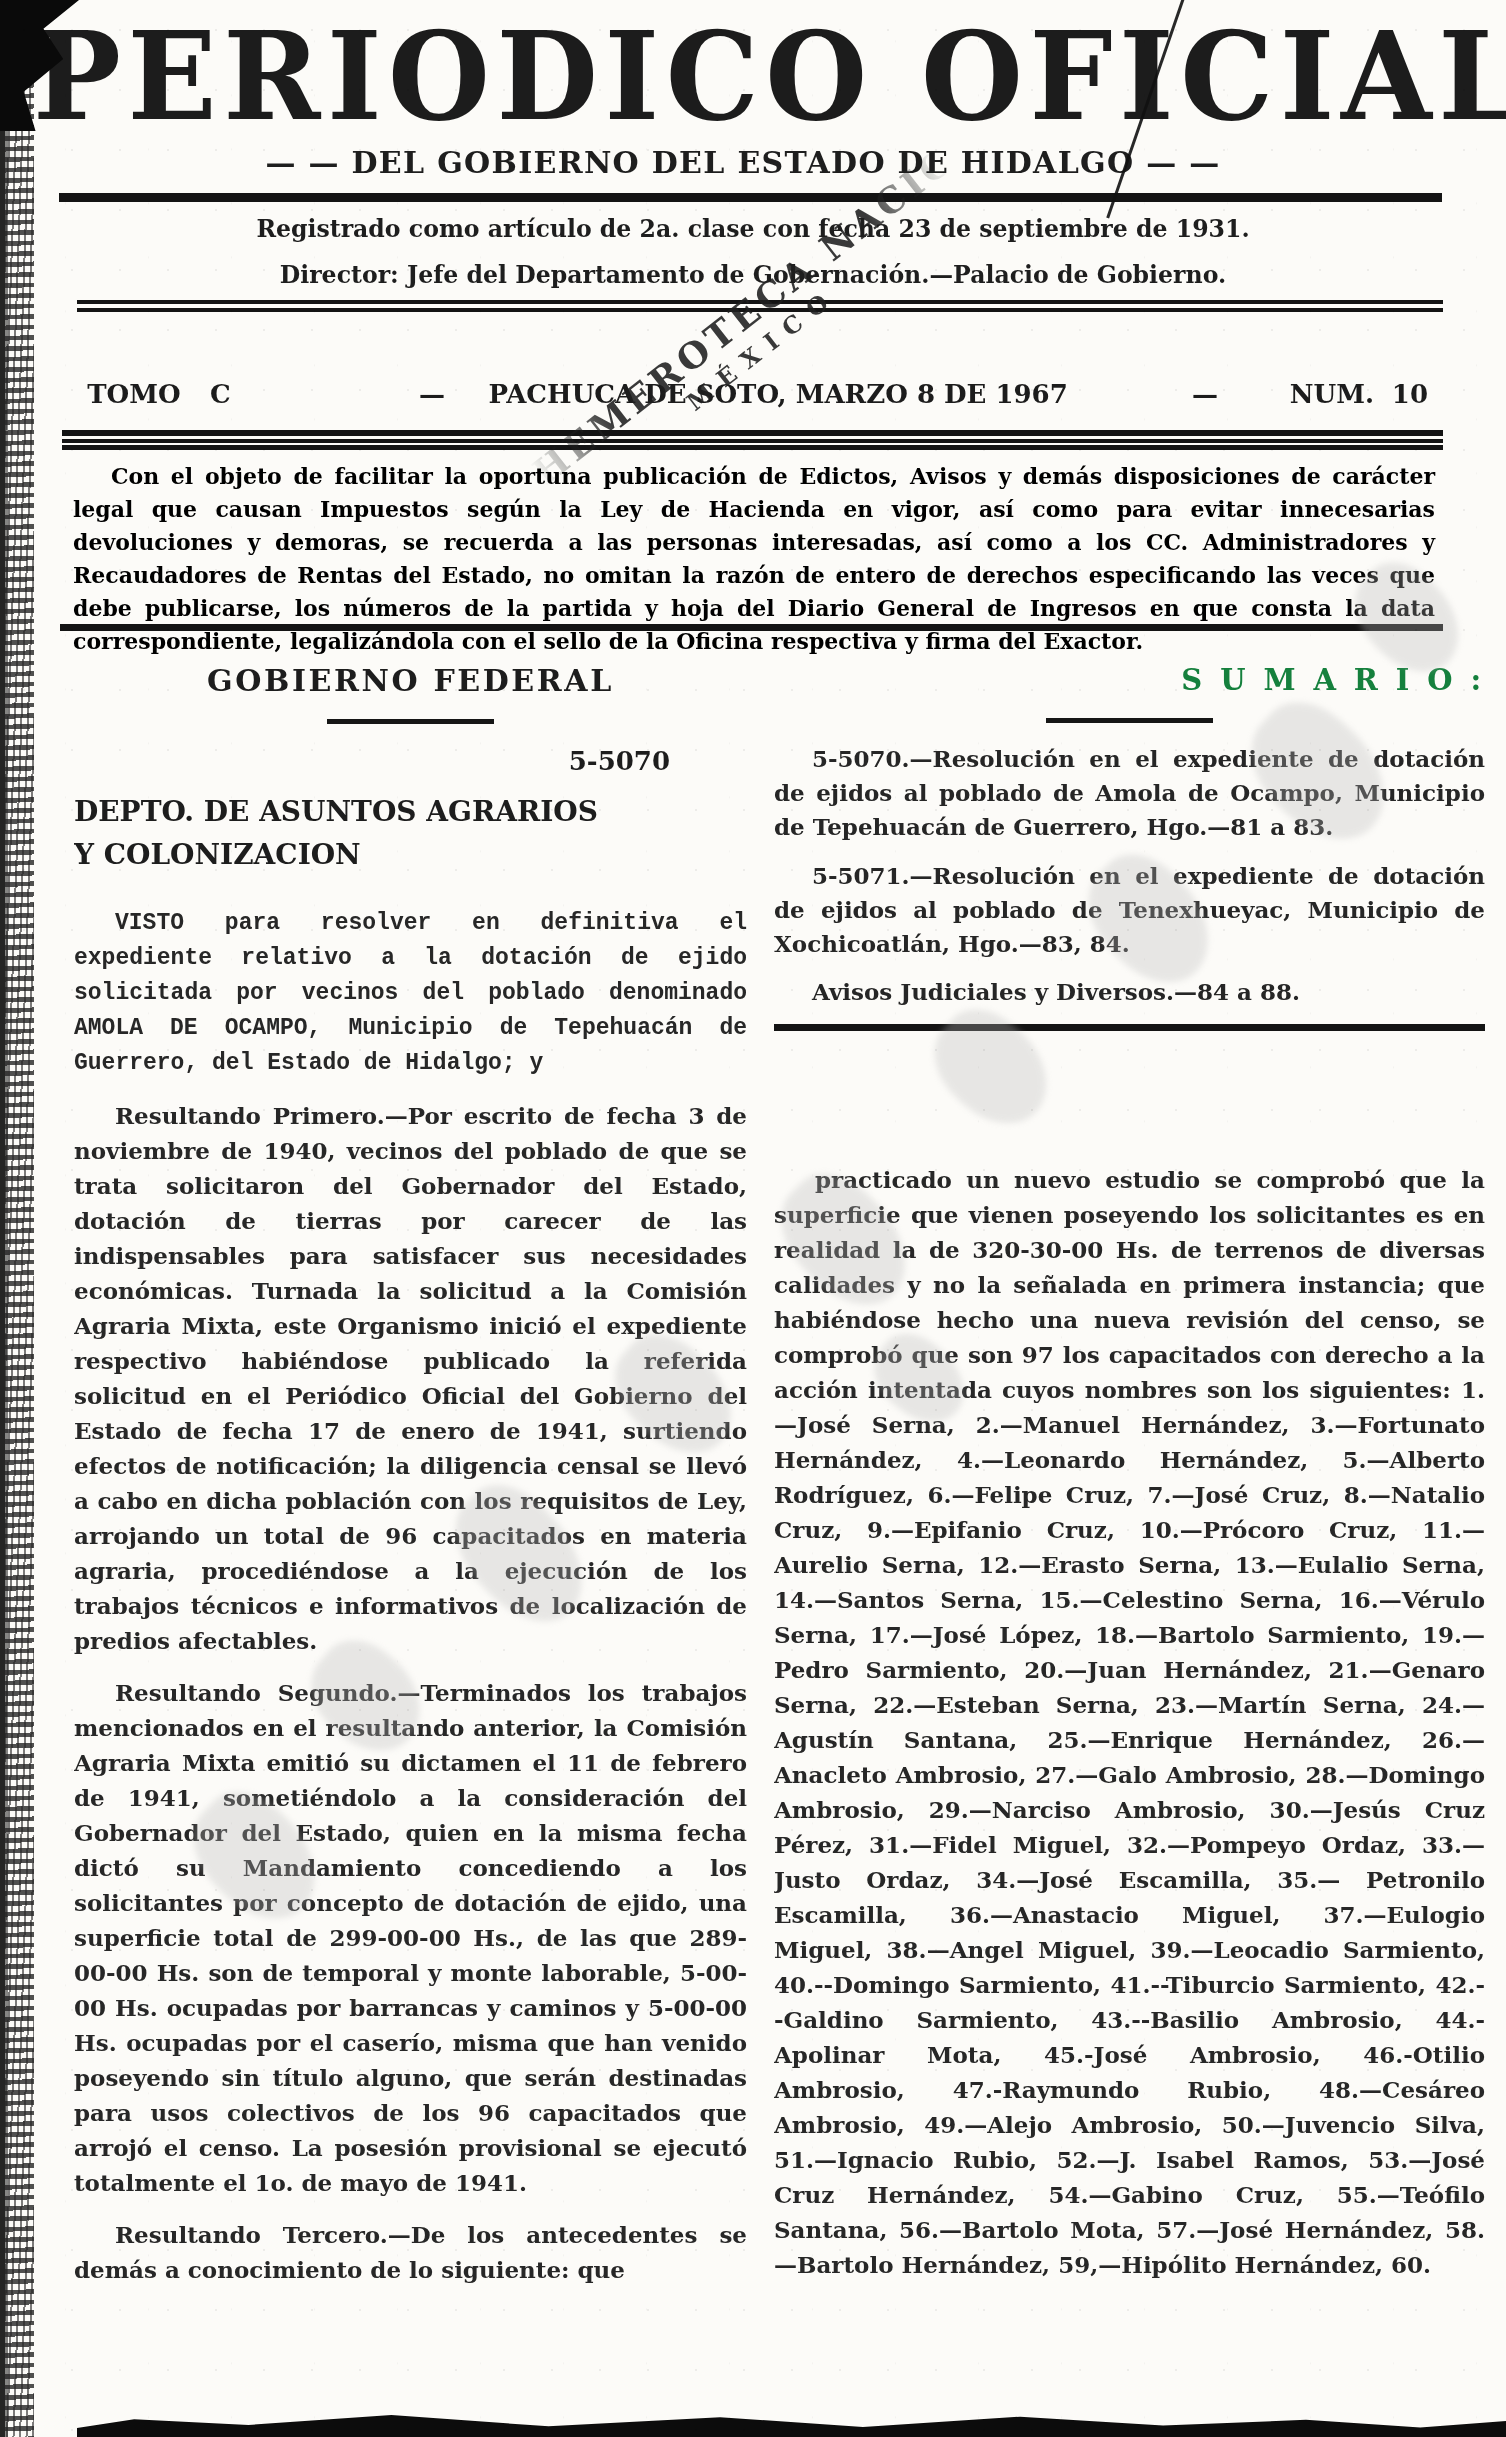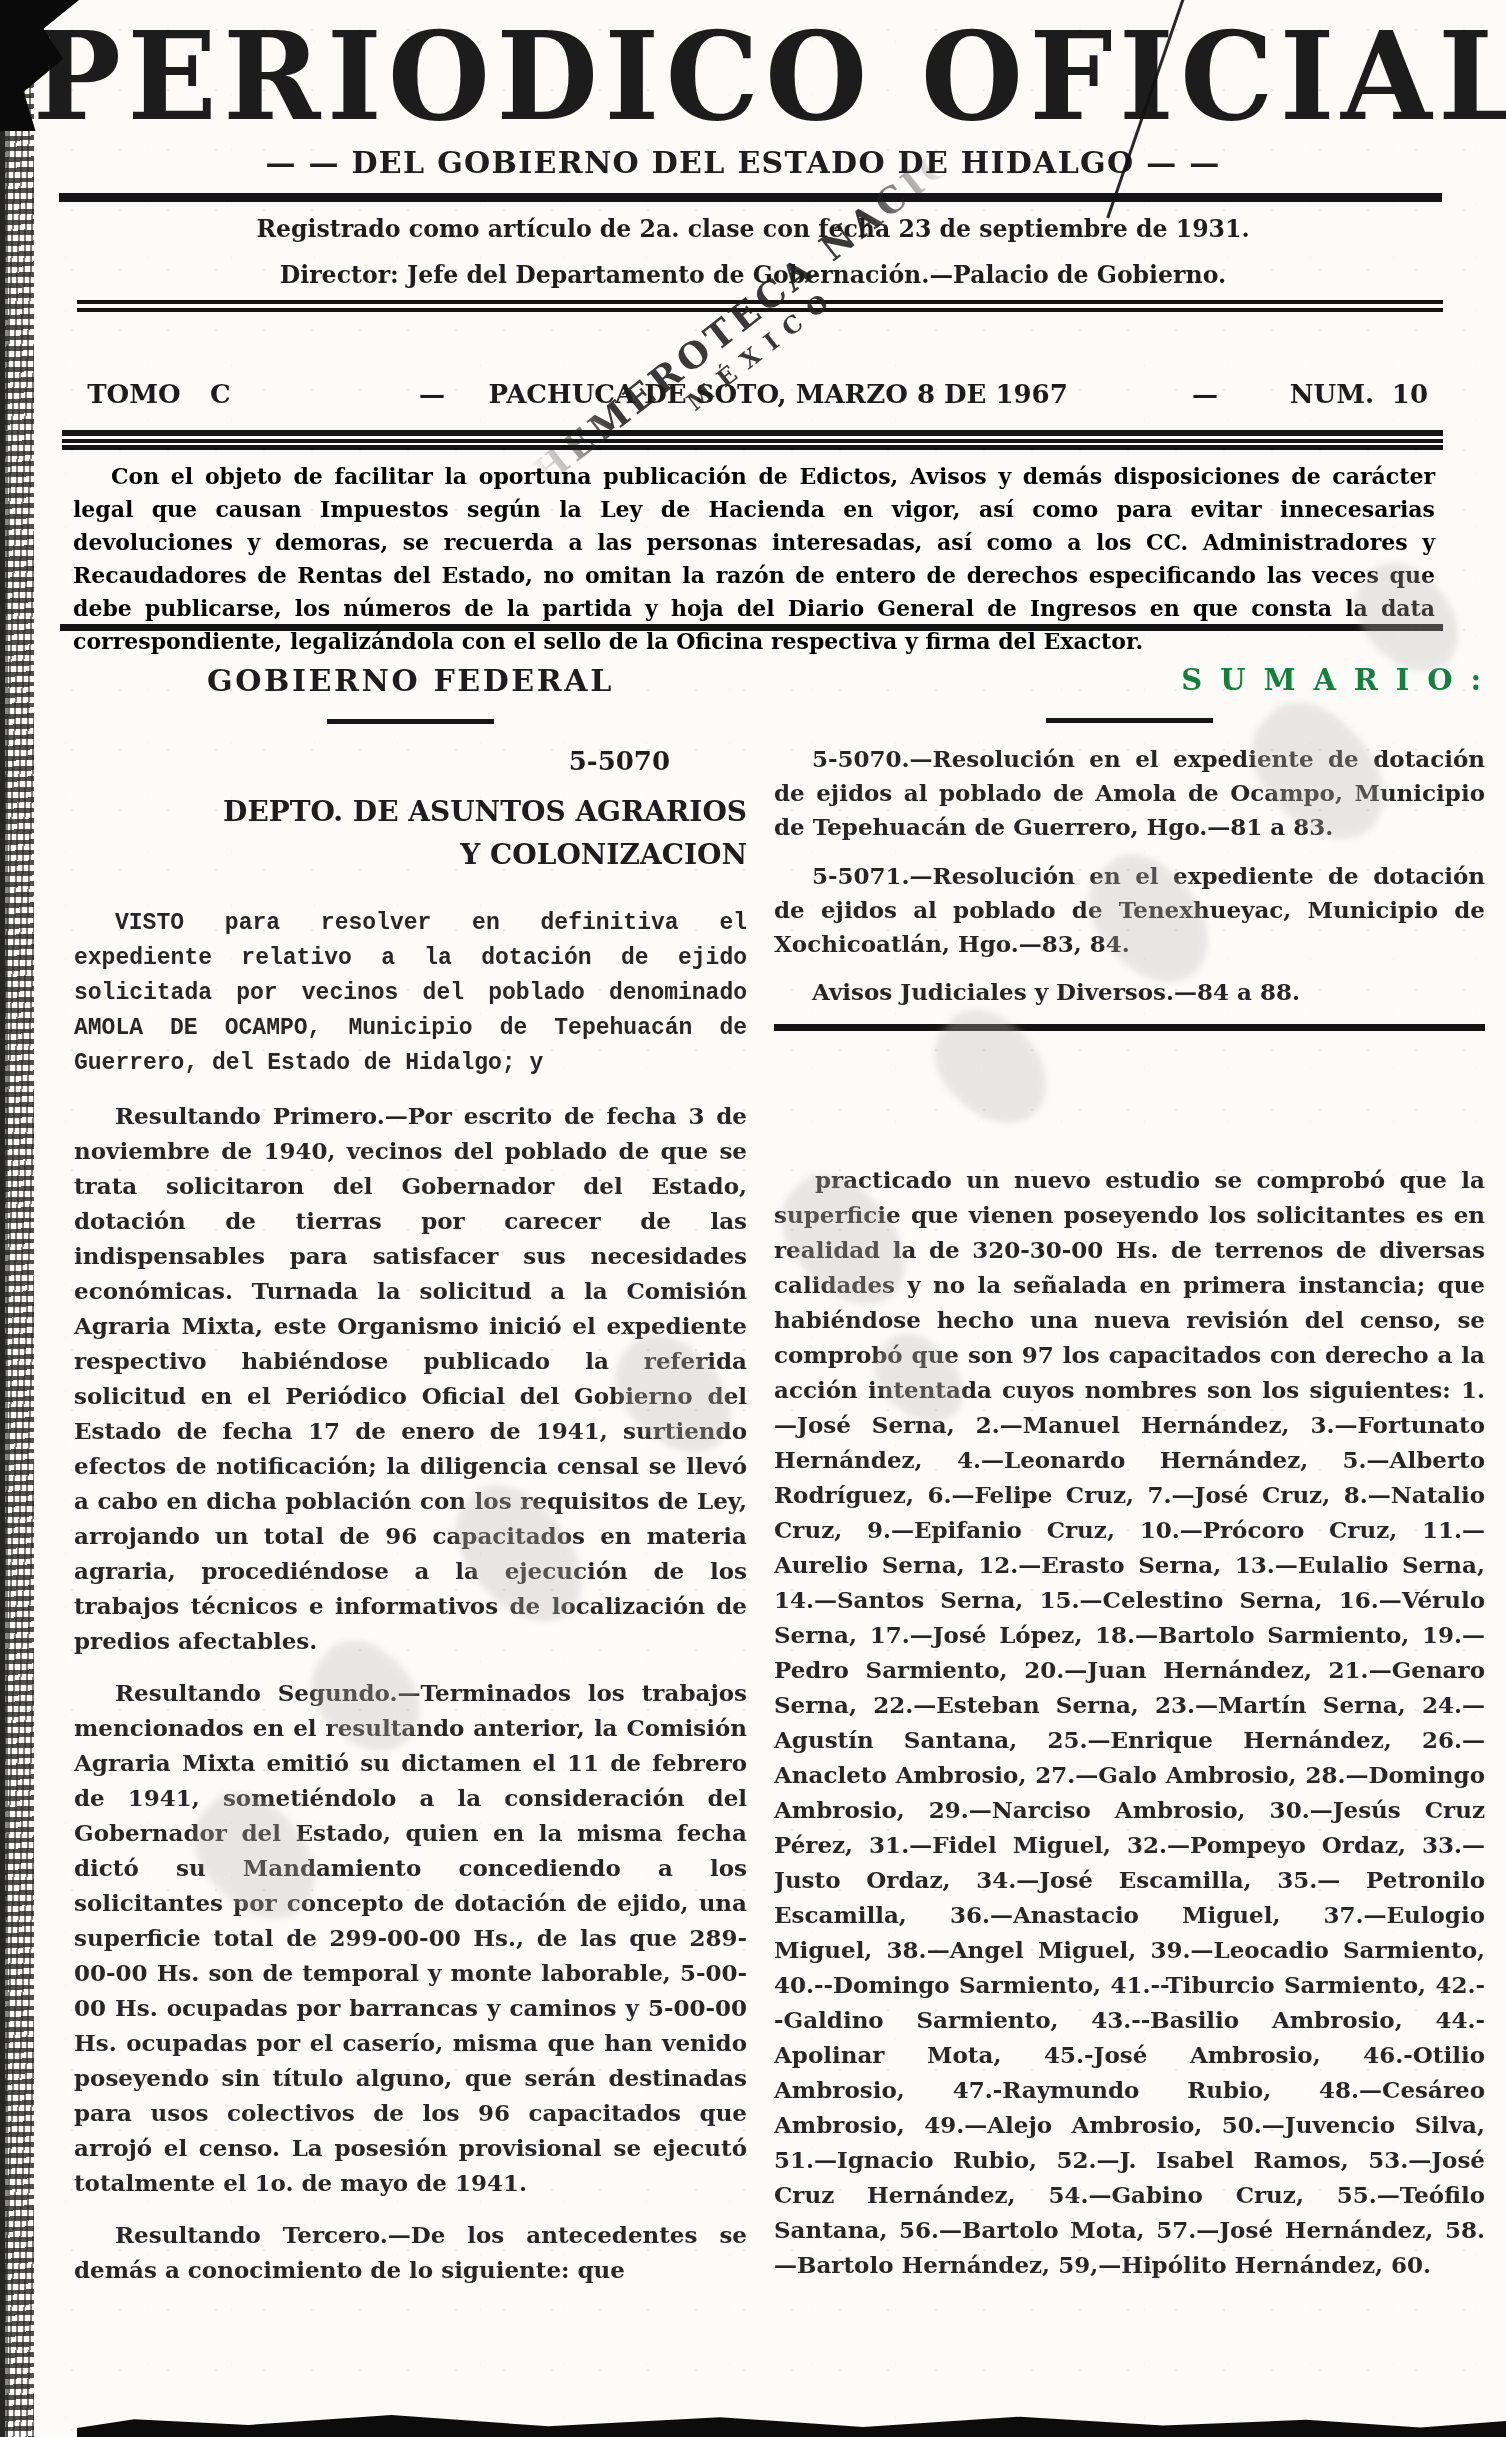--- a/index.html
+++ b/index.html
@@ -71,21 +71,21 @@
   .col-left{left:74px;width:673px;}
   .col-right{left:774px;width:711px;}
   .section-heading{
     text-align:center;font-size:30px;font-weight:700;letter-spacing:2.6px;margin:9.2px 0 0 0;color:#1d1d1d;
   }
   .heading-rule{width:167px;height:4.6px;background:#161616;margin:21px auto 0 auto;}
   .doc-number{
     text-align:right;padding-right:77px;font-size:26px;font-weight:700;margin-top:22px;color:#1d1d1d;
   }
   .dept-heading{
-    text-align:right;font-size:28px;font-weight:700;margin-top:14.4px;line-height:43px;color:#1d1d1d;
+    text-align:left;font-size:28px;font-weight:700;margin-top:14.4px;line-height:43px;color:#1d1d1d;
   }
   .body-par{
     font-size:23px;line-height:35px;font-weight:700;text-align:justify;text-indent:41px;
     margin:0 0 17px 0;color:#272727;
   }
   .col-left .body-par:first-of-type{margin-top:30px;font-family:Liberation Mono, monospace;}
   .sumario-heading{
     text-align:right;font-size:29px;font-weight:700;letter-spacing:3.9px;margin:9.2px 0 0 0;color:#15803d;
   }
   .sumario-entry{

